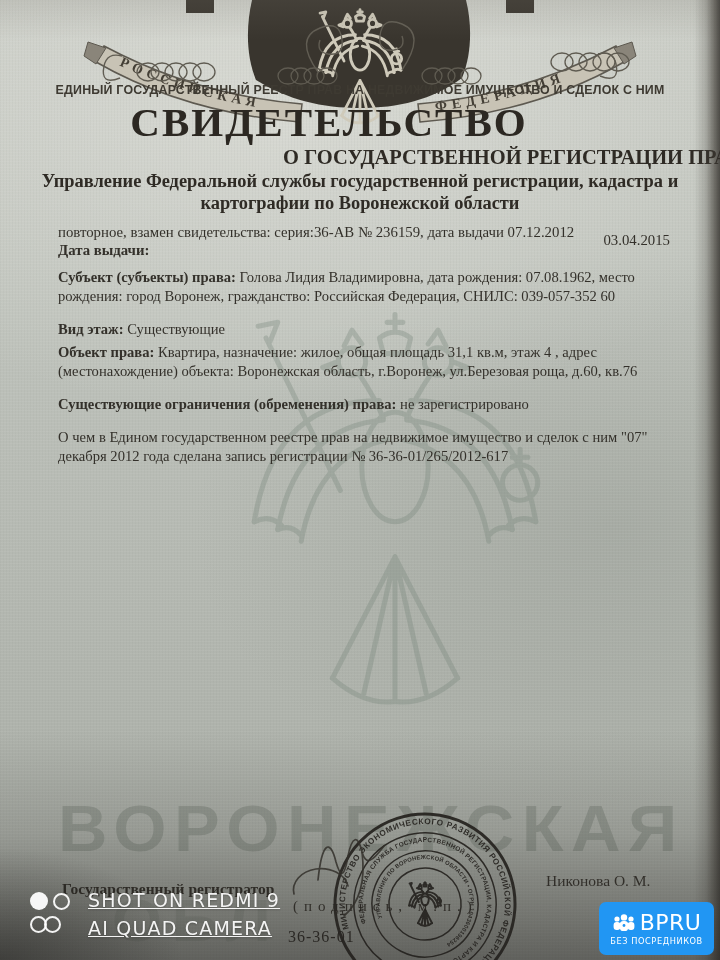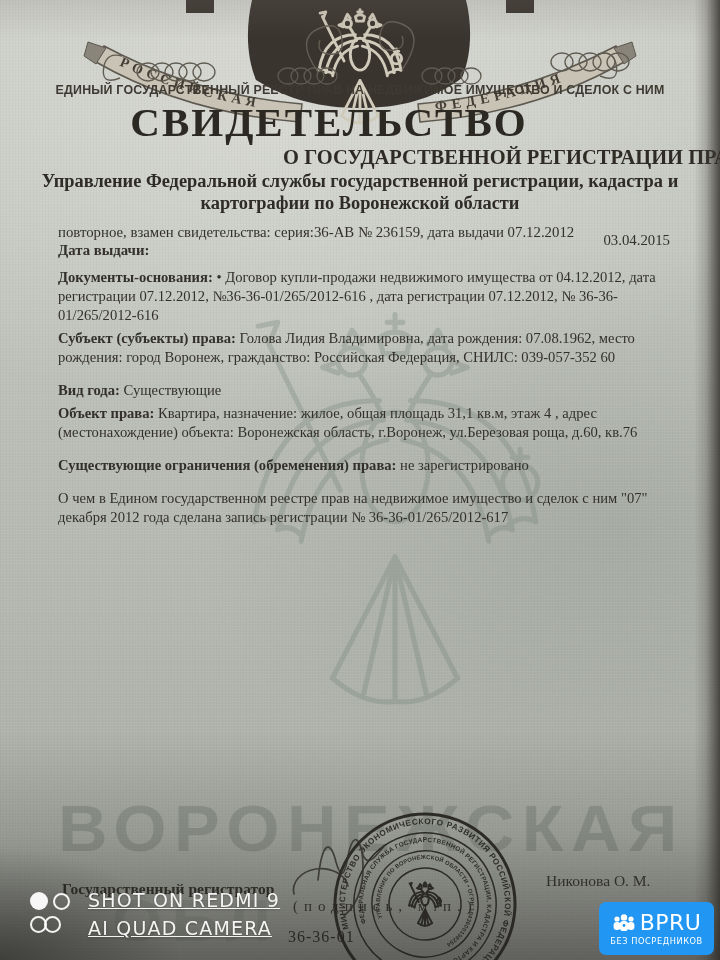--- a/index.html
+++ b/index.html
@@ -193,23 +193,22 @@
   <div class="abs doc" id="registry-line">ЕДИНЫЙ ГОСУДАРСТВЕННЫЙ РЕЕСТР ПРАВ НА НЕДВИЖИМОЕ ИМУЩЕСТВО И СДЕЛОК С НИМ</div>
   <div class="abs doc" id="doc-title">СВИДЕТЕЛЬСТВО</div>
   <div class="abs doc" id="doc-subtitle">О ГОСУДАРСТВЕННОЙ РЕГИСТРАЦИИ ПРАВА</div>
   <div class="abs doc" id="doc-authority">Управление Федеральной службы государственной регистрации, кадастра и картографии по Воронежской области</div>
   <div class="abs doc" id="dup-line">повторное, взамен свидетельства:  серия:36-АВ № 236159, дата выдачи 07.12.2012</div>
   <div class="abs doc" id="date-row">
     <span class="lbl">Дата выдачи:</span>
     <span class="val">03.04.2015</span>
   </div>
   <div class="abs doc" id="fields">
-      <p><b>Документы-основания:</b>  <span>• Договор купли-продажи недвижимого имущества от 04.12.2012, дата регистрации 07.12.2012, №36-36-01/265/2012-616 , дата регистрации 07.12.2012, № 36-36-01/265/2012-616</span></p>
       <p><b>Субъект (субъекты) права:</b>  <span>Голова Лидия Владимировна, дата рождения: 07.08.1962, место рождения: город Воронеж, гражданство: Российская Федерация, СНИЛС: 039-057-352 60</span></p>
-      <p class="gap"><b>Вид года:</b>  <span>Существующие</span></p>
+      <p class="gap"><b>Вид этаж:</b>  <span>Существующие</span></p>
       <p><b>Объект права:</b>  <span>Квартира, назначение: жилое, общая площадь 31,1 кв.м, этаж 4 , адрес (местонахождение) объекта: Воронежская область, г.Воронеж, ул.Березовая роща, д.60, кв.76</span></p>
       <p class="gap"><b>Существующие ограничения (обременения) права:</b>  <span>не зарегистрировано</span></p>
       <p class="gap"><span>О чем в Едином государственном реестре прав на недвижимое имущество и сделок с ним  "07" декабря 2012 года сделана запись регистрации № 36-36-01/265/2012-617</span></p>
     </div>
 
   <div class="abs" id="registrar-label">Государственный регистратор</div>
   <div class="abs" id="registrar-name">Никонова О. М.</div>
   <div class="abs" id="sign-caption">(подпись,   м.п.)</div>
   <div class="abs" id="record-frag">36-36-01</div>
 

